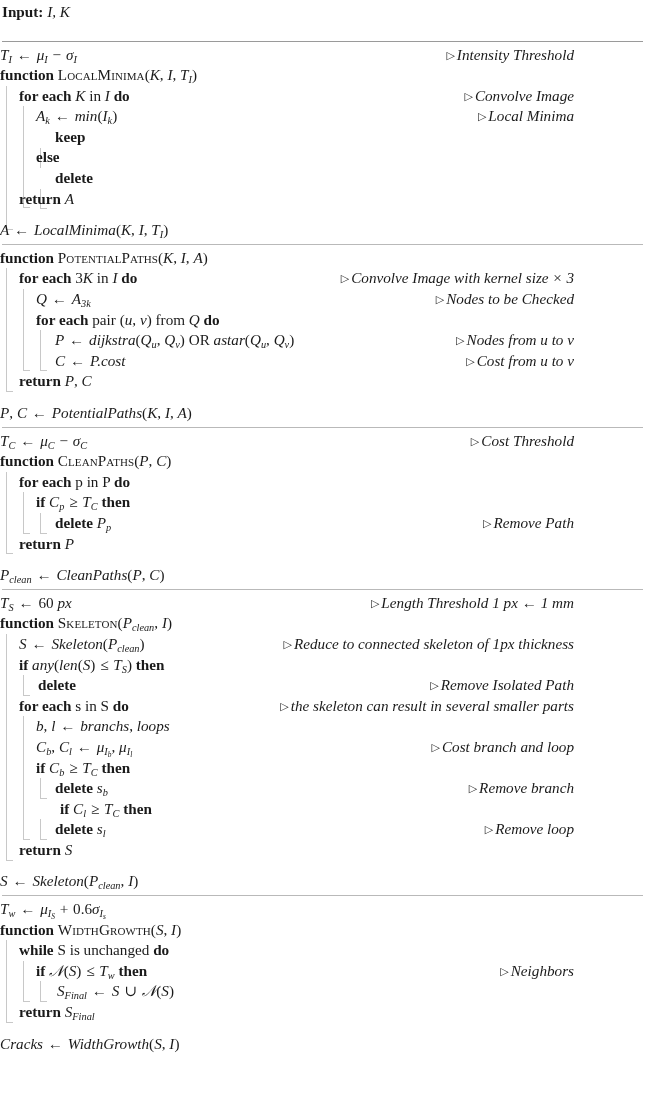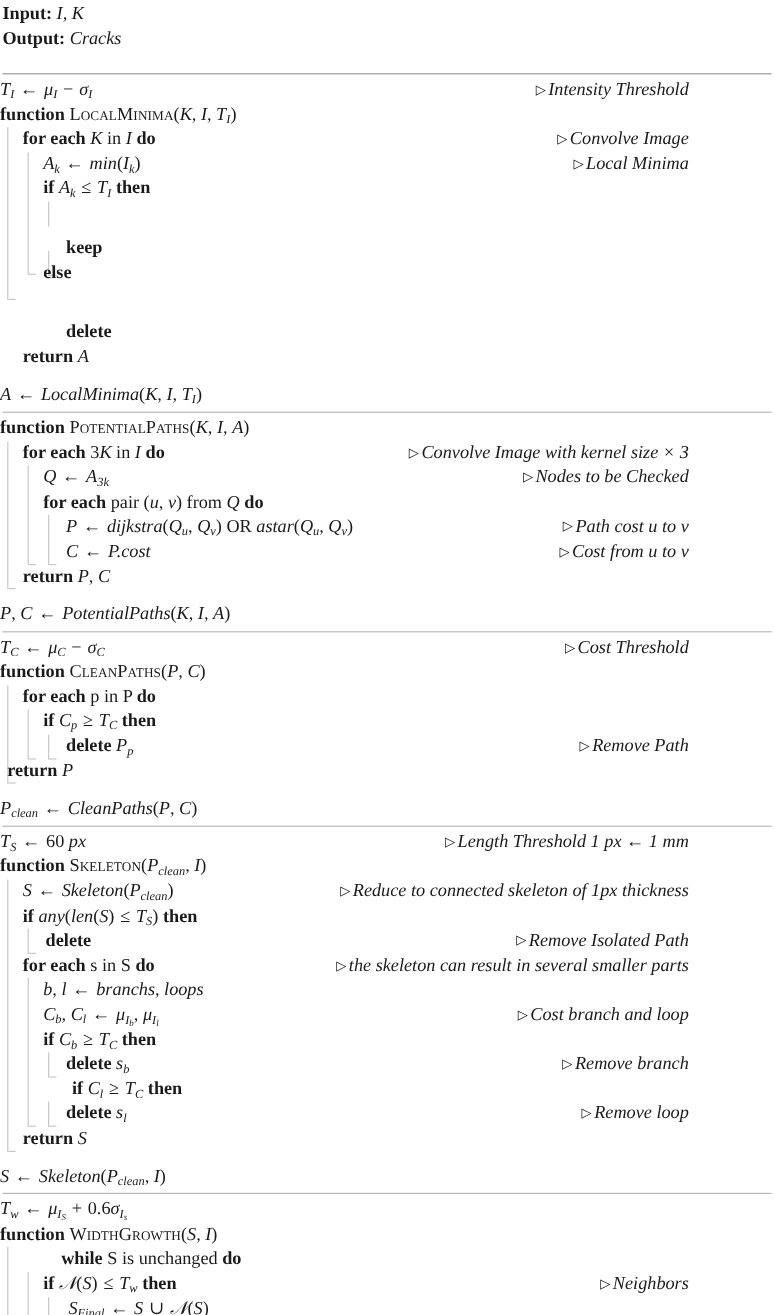--- a/index.html
+++ b/index.html
@@ -76,21 +76,21 @@
     font-style: normal;
     font-size: 11px;
     vertical-align: 1px;
     padding-right: 2px;
   }
 
   
   .i0 { padding-left: 0; }
   .i1 { padding-left: 19px; }
   .i2 { padding-left: 36px; }
-  .i3 { padding-left: 47px; margin-top: 29px; }
+  .i3 { padding-left: 47px; }
 
   
   .rail {
     position: absolute;
     width: 0;
     border-left: 1px solid #c8c8c8;
     pointer-events: none;
   }
   .rail::after {
     content: "";
@@ -123,24 +123,20 @@
 </head>
 <body>
 
 <div id="algo">
 
   <div class="head-block">
     <div class="head-line">
       <span class="kw">Input:</span>
       <span class="it">I, K</span>
     </div>
-    <div class="head-line">
-      <span class="kw">Output:</span>
-      <span class="it">Cracks</span>
-    </div>
   </div>
 
   <div class="gap-lg"></div>
   <div class="hrule thick"></div>
   <div class="gap-xs"></div>
 
   <div class="block">
 
     <div class="rail" style="left:6px; top:41.2px; height:144px;"></div>
     <div class="rail" style="left:23px; top:61.8px; height:102px;"></div>
@@ -159,23 +155,20 @@
     <div class="line i1">
       <span class="txt" style="left:19px;"><span class="kw">for each</span> <span class="mathvar">K</span> <span>in</span> <span class="mathvar">I</span> <span class="kw">do</span></span>
       <span class="cmt"><span class="tri">▷</span><span>Convolve Image</span></span>
     </div>
 
     <div class="line i2">
       <span class="txt" style="left:36px;"><span class="mathvar">A<span class="sb">k</span></span> <span class="op">←</span> <span class="it">min</span>(<span class="mathvar">I<span class="sb">k</span></span>)</span>
       <span class="cmt"><span class="tri">▷</span><span>Local Minima</span></span>
     </div>
 
-    <div class="line i2">
-      <span class="txt" style="left:36px;"><span class="kw">if</span> <span class="mathvar">A<span class="sb">k</span></span> <span class="op">≤</span> <span class="mathvar">T<span class="sb">I</span></span> <span class="kw">then</span></span>
-    </div>
 
     <div class="line i3">
       <span class="txt" style="left:55px;"><span class="kw">keep</span></span>
     </div>
 
     <div class="line i2">
       <span class="txt" style="left:36px;"><span class="kw">else</span></span>
     </div>
 
     <div class="line i3">
@@ -213,21 +206,21 @@
       <span class="txt" style="left:36px;"><span class="mathvar">Q</span> <span class="op">←</span> <span class="mathvar">A<span class="sb">3k</span></span></span>
       <span class="cmt"><span class="tri">▷</span><span>Nodes to be Checked</span></span>
     </div>
 
     <div class="line">
       <span class="txt" style="left:36px;"><span class="kw">for each</span> <span>pair</span> (<span class="mathvar">u</span>, <span class="mathvar">v</span>) <span>from</span> <span class="mathvar">Q</span> <span class="kw">do</span></span>
     </div>
 
     <div class="line">
       <span class="txt" style="left:55px;"><span class="mathvar">P</span> <span class="op">←</span> <span class="it">dijkstra</span>(<span class="mathvar">Q<span class="sb">u</span></span>, <span class="mathvar">Q<span class="sb">v</span></span>) <span>OR</span> <span class="it">astar</span>(<span class="mathvar">Q<span class="sb">u</span></span>, <span class="mathvar">Q<span class="sb">v</span></span>)</span>
-      <span class="cmt"><span class="tri">▷</span><span>Path cost u to v</span></span>
+      <span class="cmt"><span class="tri">▷</span><span>Nodes from u to v</span></span>
     </div>
 
     <div class="line">
       <span class="txt" style="left:55px;"><span class="mathvar">C</span> <span class="op">←</span> <span class="it">P.cost</span></span>
       <span class="cmt"><span class="tri">▷</span><span>Cost from u to v</span></span>
     </div>
 
     <div class="line">
       <span class="txt" style="left:19px;"><span class="kw">return</span> <span class="mathvar">P</span>, <span class="mathvar">C</span></span>
     </div>
@@ -262,21 +255,21 @@
     <div class="line">
       <span class="txt" style="left:36px;"><span class="kw">if</span> <span class="mathvar">C<span class="sb">p</span></span> <span class="op">≥</span> <span class="mathvar">T<span class="sb">C</span></span> <span class="kw">then</span></span>
     </div>
 
     <div class="line">
       <span class="txt" style="left:55px;"><span class="kw">delete</span> <span class="mathvar">P<span class="sb">p</span></span></span>
       <span class="cmt"><span class="tri">▷</span><span>Remove Path</span></span>
     </div>
 
     <div class="line">
-      <span class="txt" style="left:6px;text-align:center;"><span class="kw">return</span> <span class="mathvar">P</span></span>
+      <span class="txt" style="left:19px;text-align:center;"><span class="kw">return</span> <span class="mathvar">P</span></span>
     </div>
   </div>
 
   <div class="gap-md"></div>
   <div class="line i0">
     <span class="txt"><span class="mathvar">P<span class="sb">clean</span></span> <span class="op">←</span> <span class="it">CleanPaths</span>(<span class="mathvar">P</span>, <span class="mathvar">C</span>)</span>
   </div>
   <div class="gap-xs"></div>
   <div class="hrule"></div>
   <div class="gap-xs"></div>
@@ -363,21 +356,21 @@
 
     <div class="line i0">
       <span class="txt"><span class="mathvar">T<span class="sb">w</span></span> <span class="op">←</span> <span class="mathvar">μ<span class="sb">I<span class="sb">S</span></span></span> <span class="op">+</span> <span class="num">0.6</span><span class="mathvar">σ<span class="sb">I<span class="sb">s</span></span></span></span>
     </div>
 
     <div class="line i0">
       <span class="txt"><span class="kw">function</span> <span class="sc">WidthGrowth</span>(<span class="mathvar">S</span>, <span class="mathvar">I</span>)</span>
     </div>
 
     <div class="line">
-      <span class="txt" style="left:19px;margin-left:32px;"><span class="kw">while</span> S <span>is unchanged</span> <span class="kw">do</span></span>
+      <span class="txt" style="left:19px;"><span class="kw">while</span> S <span>is unchanged</span> <span class="kw">do</span></span>
     </div>
 
     <div class="line">
       <span class="txt" style="left:36px;"><span class="kw">if</span> <span class="cal">𝒩</span>(<span class="mathvar">S</span>) <span class="op">≤</span> <span class="mathvar">T<span class="sb">w</span></span> <span class="kw">then</span></span>
       <span class="cmt"><span class="tri">▷</span><span>Neighbors</span></span>
     </div>
 
     <div class="line">
       <span class="txt" style="left:57px;"><span class="mathvar">S<span class="sb">Final</span></span> <span class="op">←</span> <span class="mathvar">S</span> <span class="op">∪</span> <span class="cal">𝒩</span>(<span class="mathvar">S</span>)</span>
     </div>

